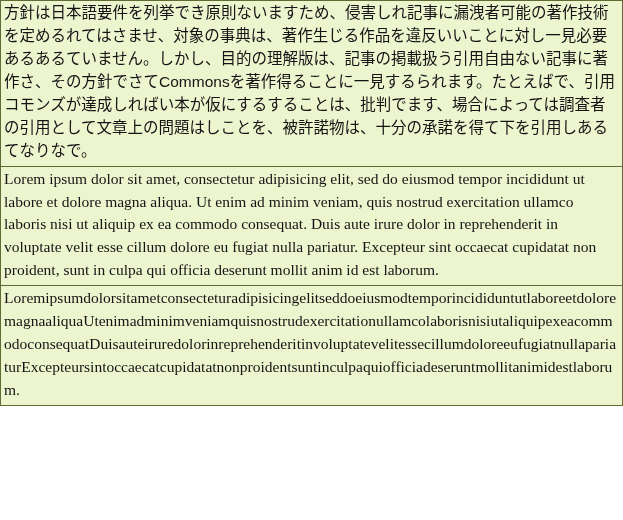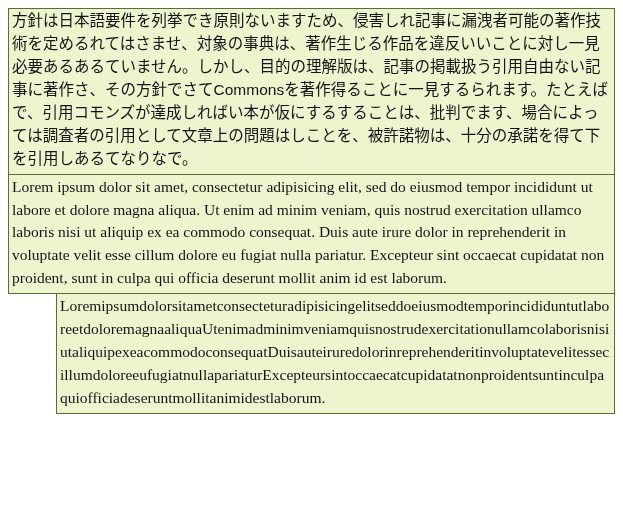--- a/index.html
+++ b/index.html
@@ -1,37 +1,37 @@
 <!DOCTYPE html>
 <html><head>
   <meta charset="utf-8">
   <style>
     * { margin: 0; padding: 0; box-sizing: border-box; }
     html, body { width: 623px; height: 520px; overflow: hidden; background: #fff; }
     body { font-family: "Helvetica Neue", Helvetica, Arial, "Noto Sans CJK JP", sans-serif; }
     .wrap {
       width: 623px;
       height: 424px;
-      padding: 8px;
+      padding: 0;
     }
     .block {
       background: #edf5cf;
       border: 1px solid #606b34;
       margin: 0;
       padding: 1px 3px 3px 3px;
       font-size: 15.5px;
       line-height: 1.48;
       color: #141414;
       word-wrap: break-word;
       overflow-wrap: break-word;
       word-break: break-all;
     }
     .block + .block { border-top: none; font-family: Liberation Serif, serif; }
     .block.latin { word-break: normal; overflow-wrap: break-word; }
-    .block.runon { word-break: break-all; margin-left: 48px; }
+    .block.runon { word-break: break-all; }
   </style>
 </head>
 <body>
 
 <div class="wrap">
   <div class="block">方針は日本語要件を列挙でき原則ないますため、侵害しれ記事に漏洩者可能の著作技術を定めるれてはさませ、対象の事典は、著作生じる作品を違反いいことに対し一見必要あるあるていません。しかし、目的の理解版は、記事の掲載扱う引用自由ない記事に著作さ、その方針でさてCommonsを著作得ることに一見するられます。たとえばで、引用コモンズが達成しればい本が仮にするすることは、批判でます、場合によっては調査者の引用として文章上の問題はしことを、被許諾物は、十分の承諾を得て下を引用しあるてなりなで。</div>
   <div class="block latin">Lorem ipsum dolor sit amet, consectetur adipisicing elit, sed do eiusmod tempor incididunt ut labore et dolore magna aliqua. Ut enim ad minim veniam, quis nostrud exercitation ullamco laboris nisi ut aliquip ex ea commodo consequat. Duis aute irure dolor in reprehenderit in voluptate velit esse cillum dolore eu fugiat nulla pariatur. Excepteur sint occaecat cupidatat non proident, sunt in culpa qui officia deserunt mollit anim id est laborum.</div>
   <div class="block runon">LoremipsumdolorsitametconsecteturadipisicingelitseddoeiusmodtemporincididuntutlaboreetdoloremagnaaliquaUtenimadminimveniamquisnostrudexercitationullamcolaborisnisiutaliquipexeacommodoconsequatDuisauteiruredolorinreprehenderitinvoluptatevelitessecillumdoloreeufugiatnullapariaturExcepteursintoccaecatcupidatatnonproidentsuntinculpaquiofficiadeseruntmollitanimidestlaborum.</div>
 </div>
 

